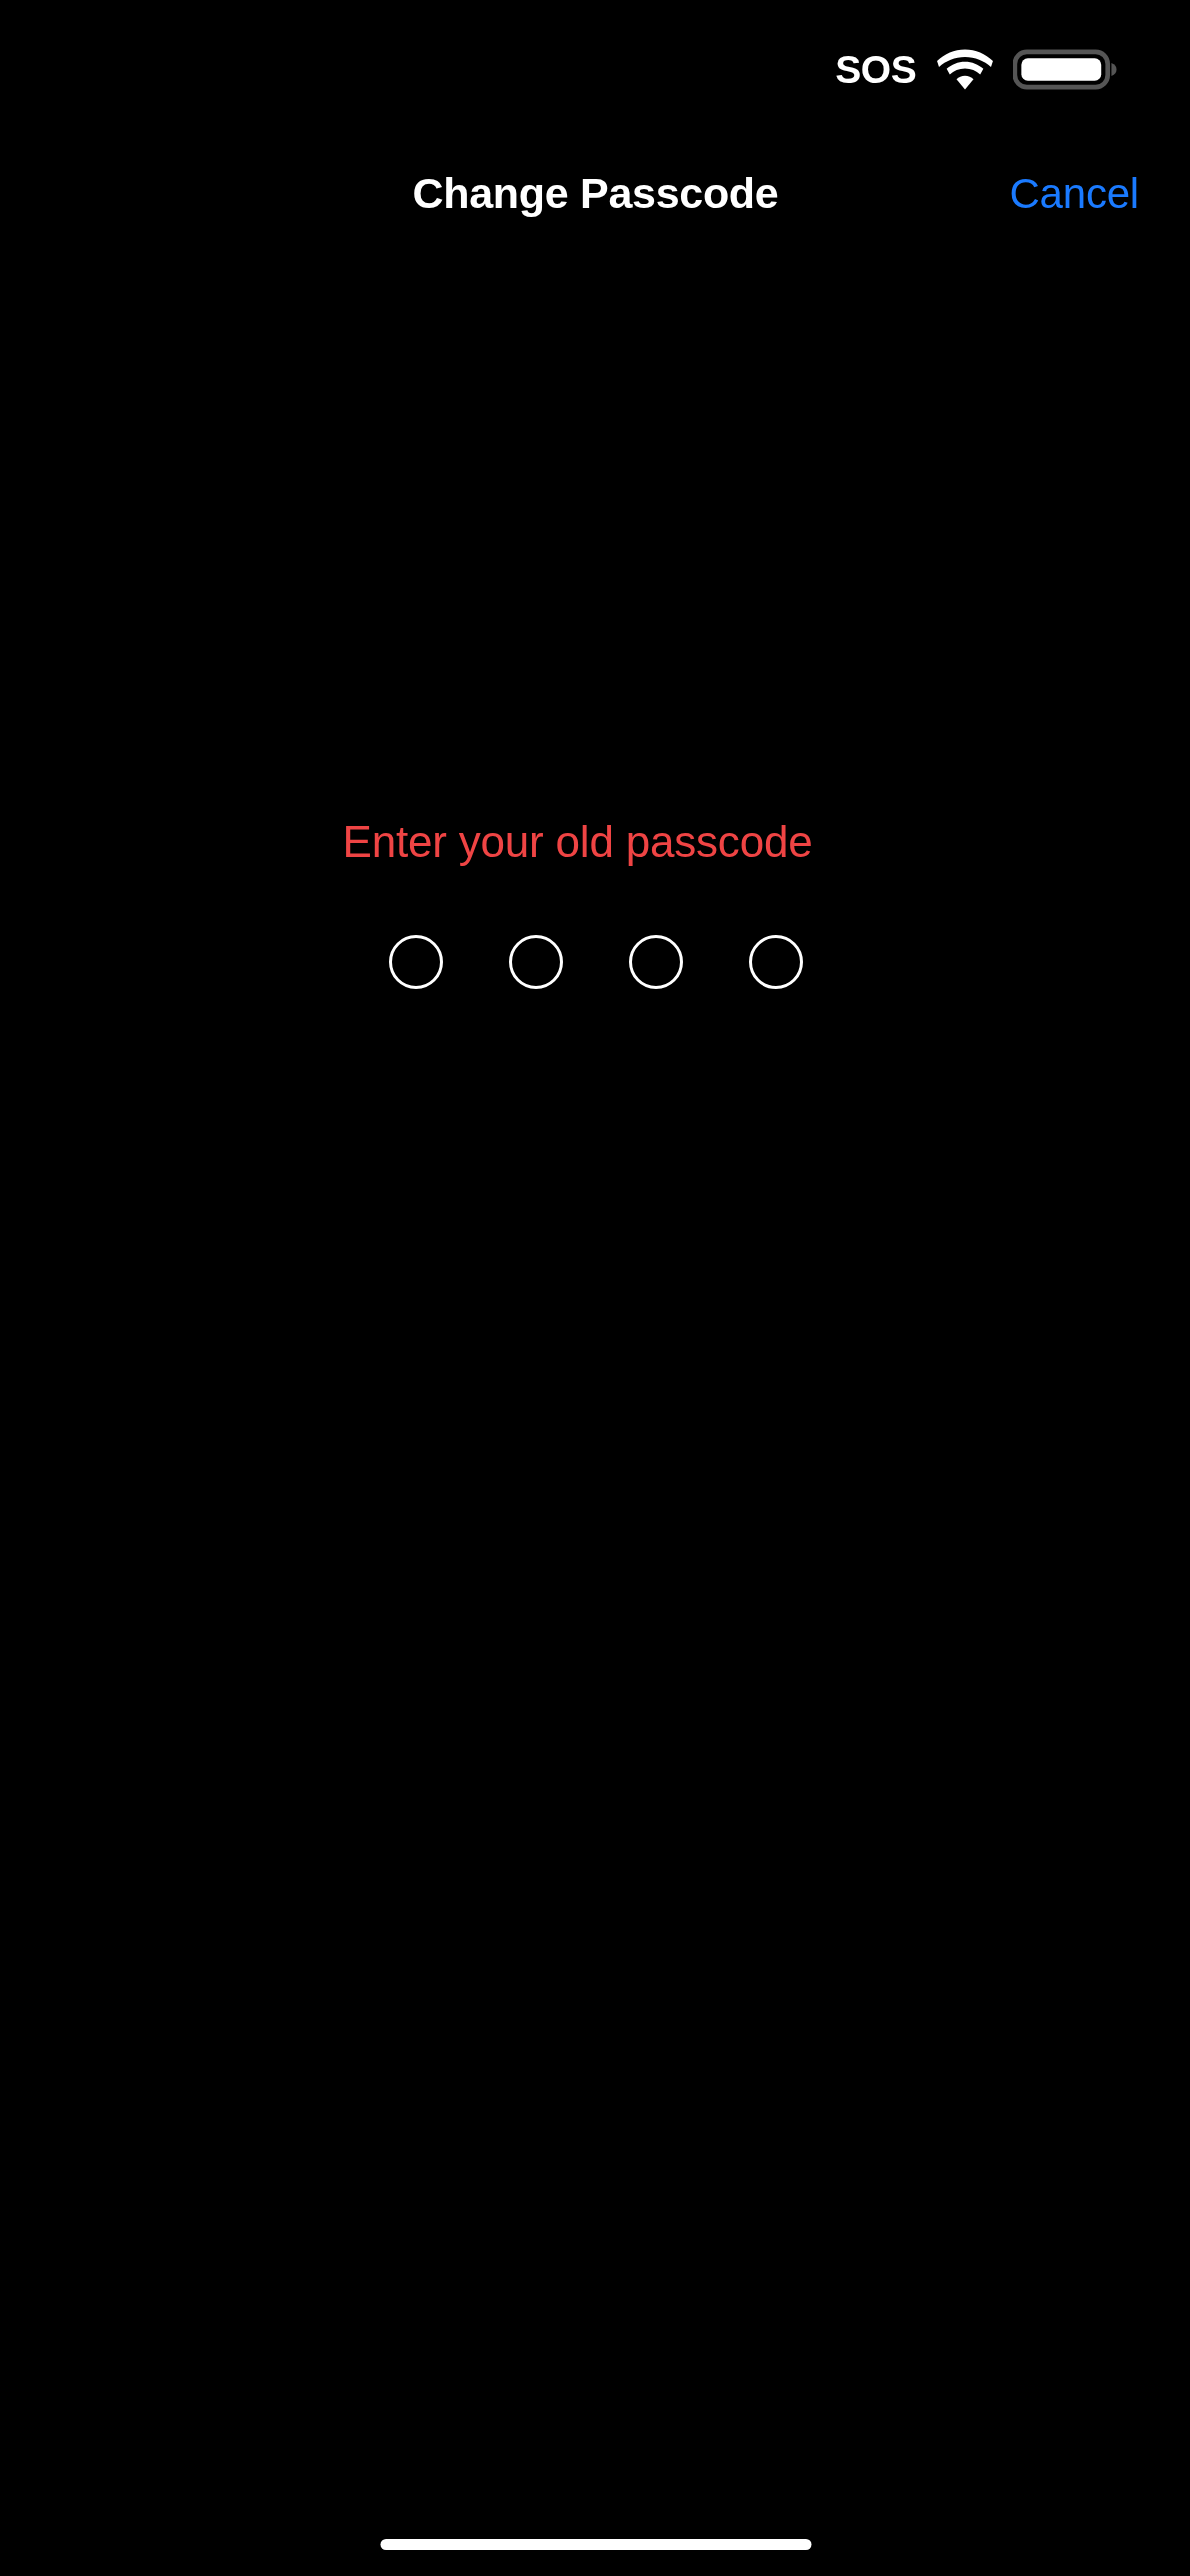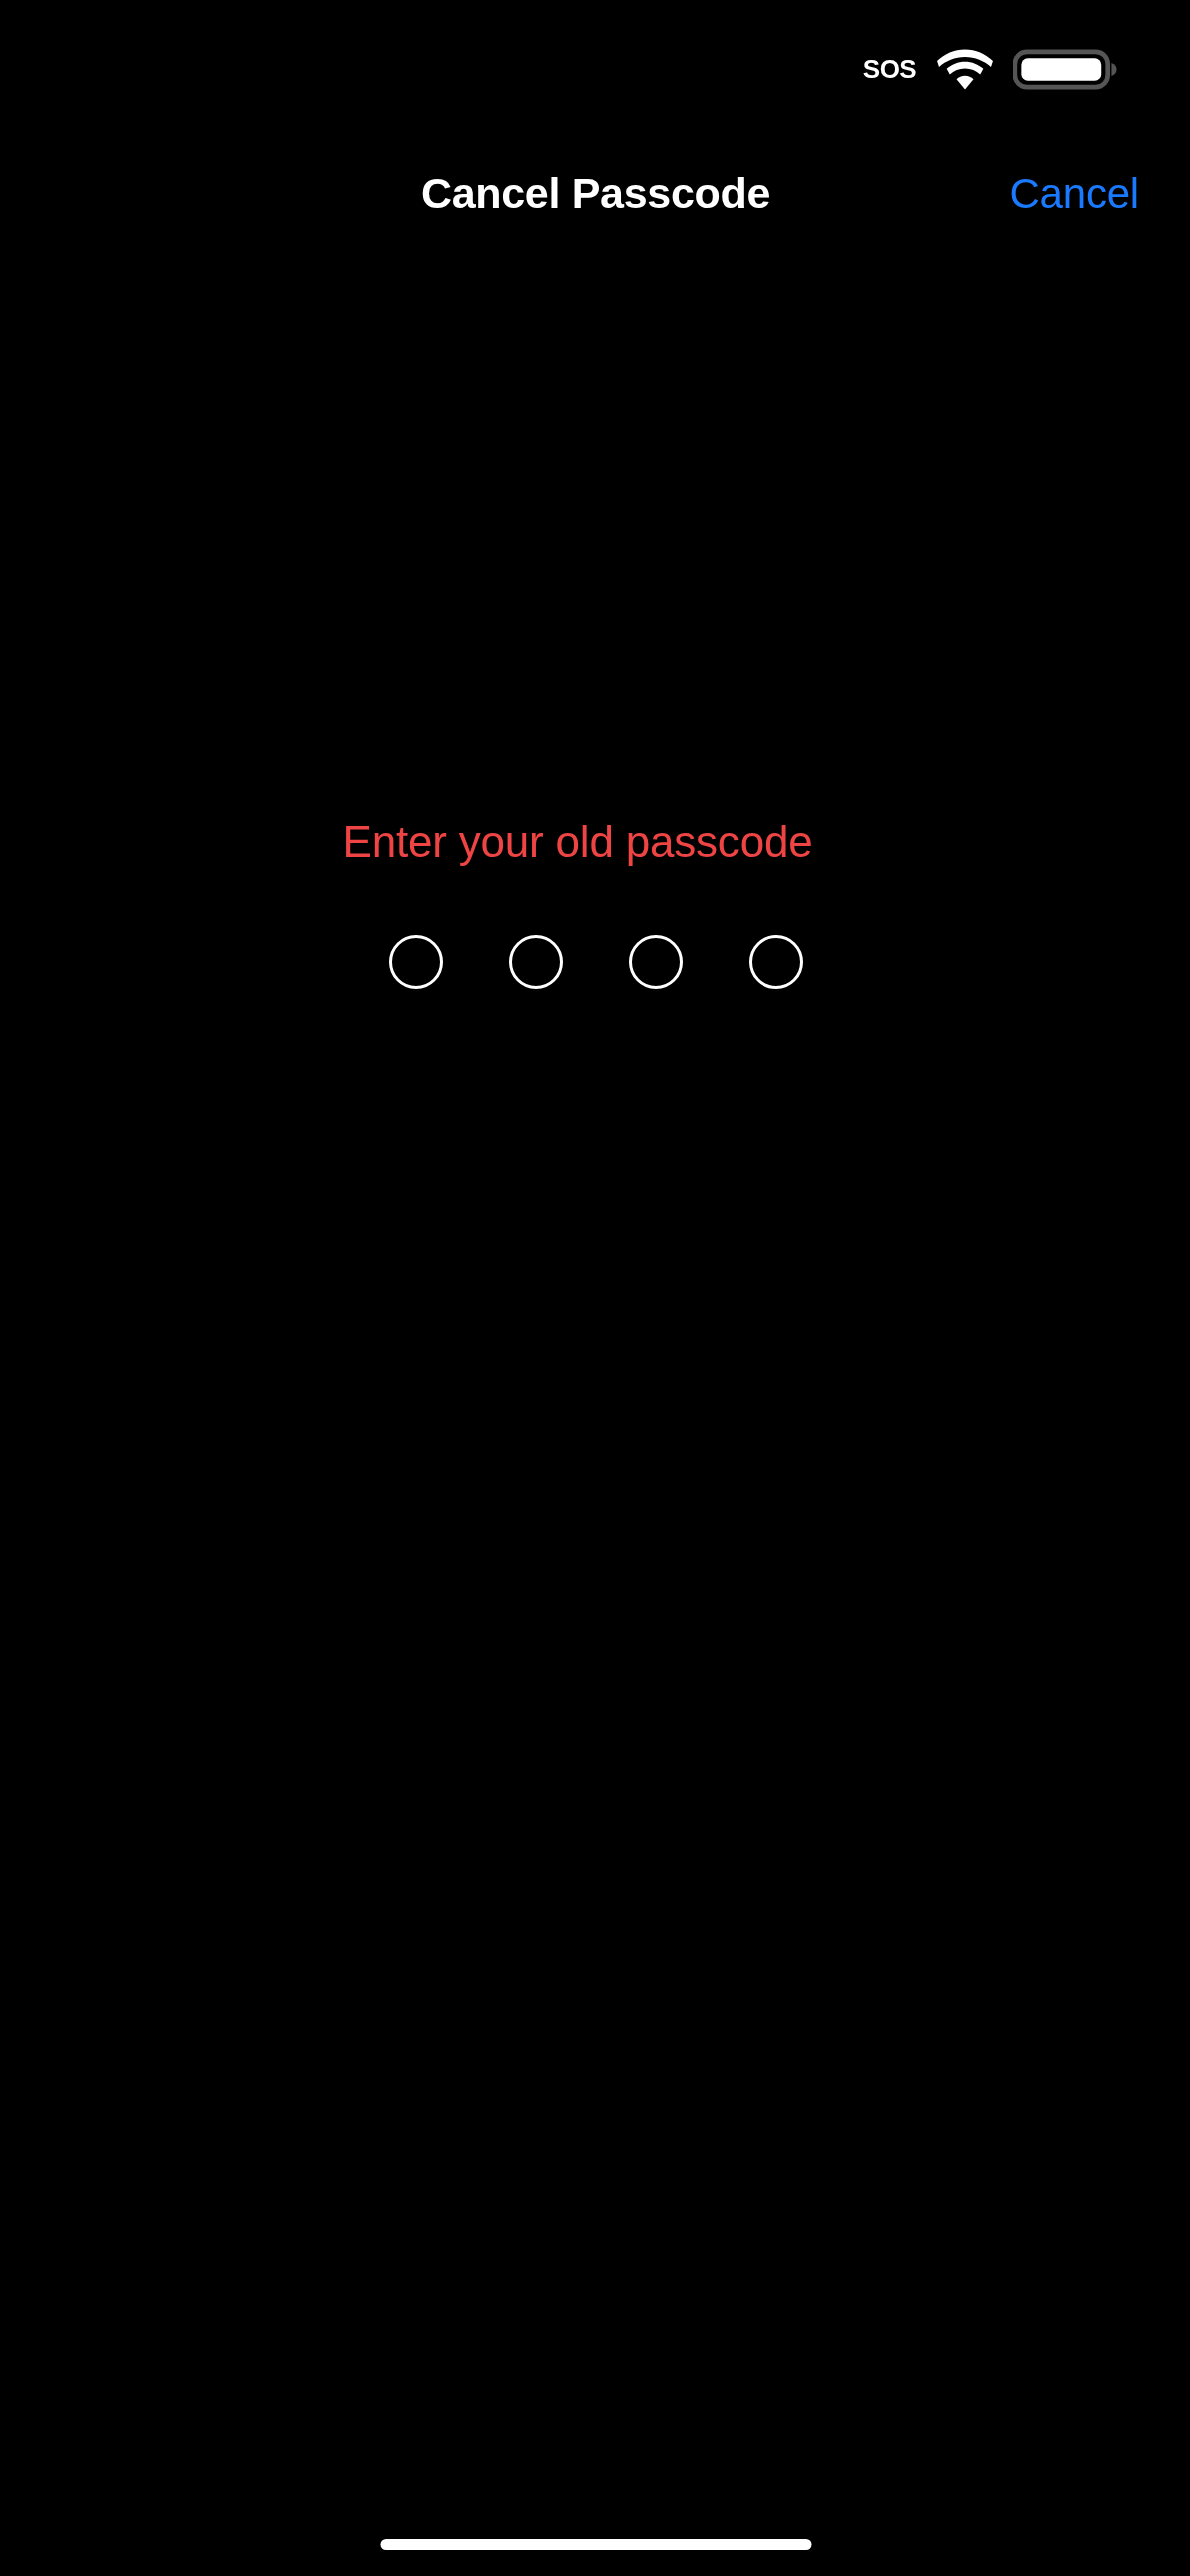--- a/index.html
+++ b/index.html
@@ -37,21 +37,21 @@
   }
   #status-right {
     position:absolute;
     right:74px; top:46px;
     height:46px;
     display:flex;
     align-items:center;
     gap:20.4px;
   }
   #sos-label {
-    font-size:26px;
+    font-size:39px;
     font-weight:700;
     letter-spacing:-0.5px;
     color:#ffffff;
     line-height:37px;
     position:relative;
     top:0.9px;
   }
   .wifi-icon {
     width:56px;
     height:41px;
@@ -170,21 +170,21 @@
         <rect x="9" y="10" width="86" height="24" rx="7" ry="7" fill="#ffffff"></rect>
         <path d="M106 15 C110 16.5 111.5 19 111.5 22 C111.5 25 110 27.5 106 29 Z" fill="#555555"></path>
       </svg>
     </span>
 
   </div>
 </div>
 
 <div id="nav-bar">
 
-  <div id="nav-title">Cancel Passcode</div>
+  <div id="nav-title">Change Passcode</div>
 
   <button id="cancel-button" style="color: rgb(26, 122, 255);">Cancel</button>
 
 </div>
 
 <div id="passcode-area">
 
   <div id="passcode-prompt">Enter your old passcode</div>
 
   <div id="passcode-dots">

